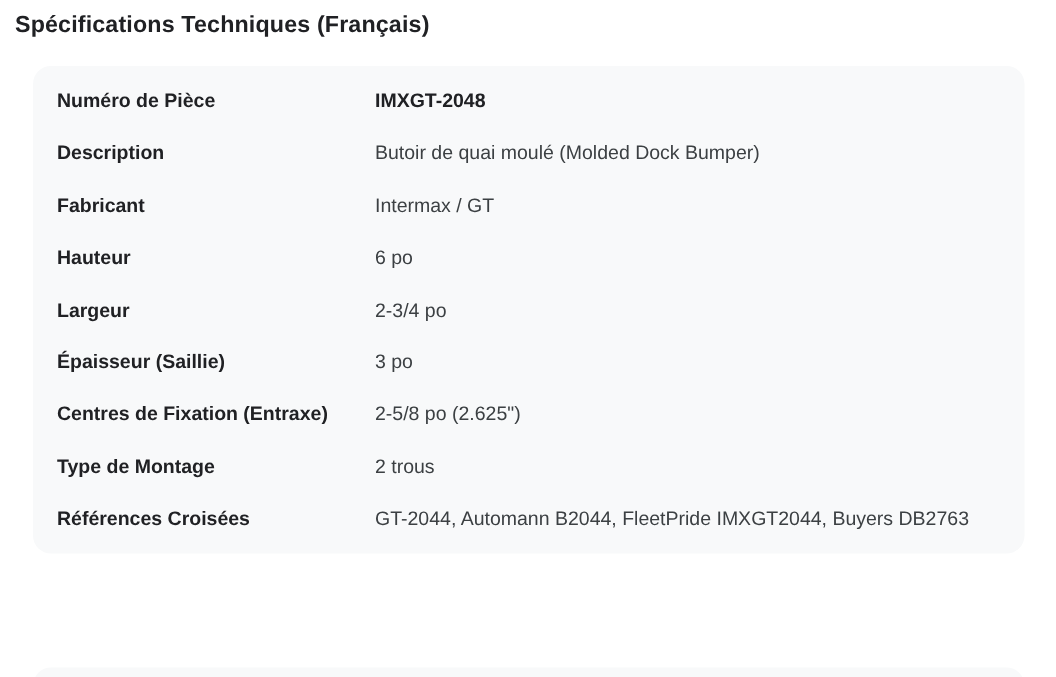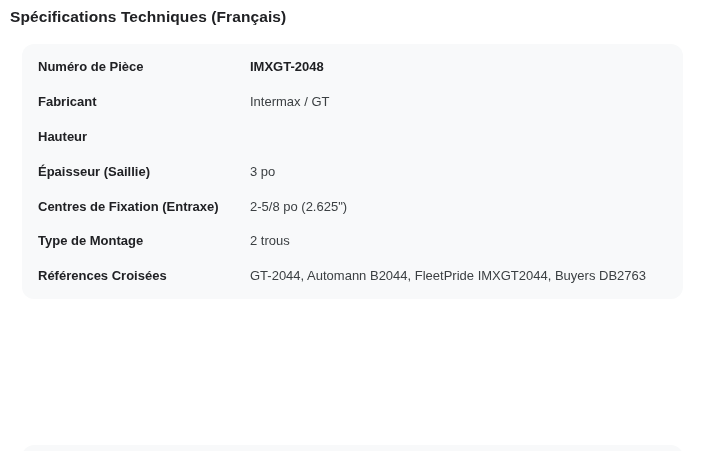--- a/index.html
+++ b/index.html
@@ -51,30 +51,39 @@
 <h1 class="page-title">Spécifications Techniques (Français)</h1>
 
 <div class="spec-card">
 
 
   <div class="row">
     <div class="cell-label">Numéro de Pièce</div>
     <div class="cell-value value-bold">IMXGT-2048</div>
   </div>
 
+  <div class="row">
+    <div class="cell-label">Description</div>
+    <div class="cell-value">Butoir de quai moulé (Molded Dock Bumper)</div>
+  </div>
 
   <div class="row">
     <div class="cell-label">Fabricant</div>
     <div class="cell-value">Intermax / GT</div>
   </div>
 
   <div class="row">
     <div class="cell-label">Hauteur</div>
+    <div class="cell-value">6 po</div>
   </div>
 
+  <div class="row">
+    <div class="cell-label">Largeur</div>
+    <div class="cell-value">2-3/4 po</div>
+  </div>
 
   <div class="row">
     <div class="cell-label">Épaisseur (Saillie)</div>
     <div class="cell-value">3 po</div>
   </div>
 
   <div class="row">
     <div class="cell-label">Centres de Fixation (Entraxe)</div>
     <div class="cell-value">2-5/8 po (2.625")</div>
   </div>

